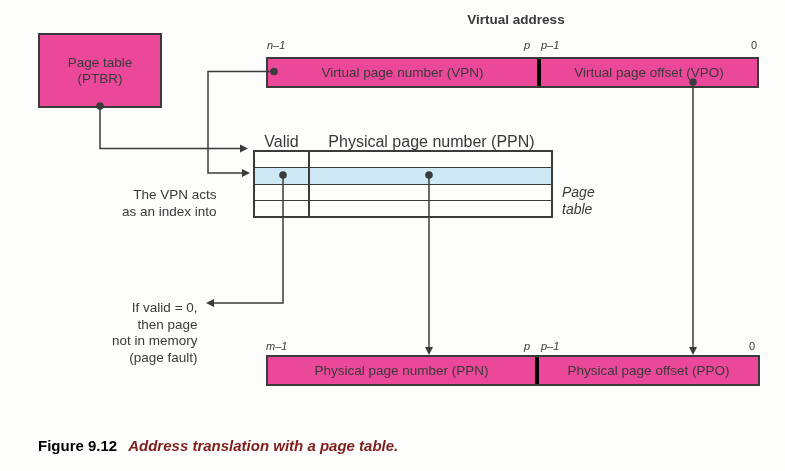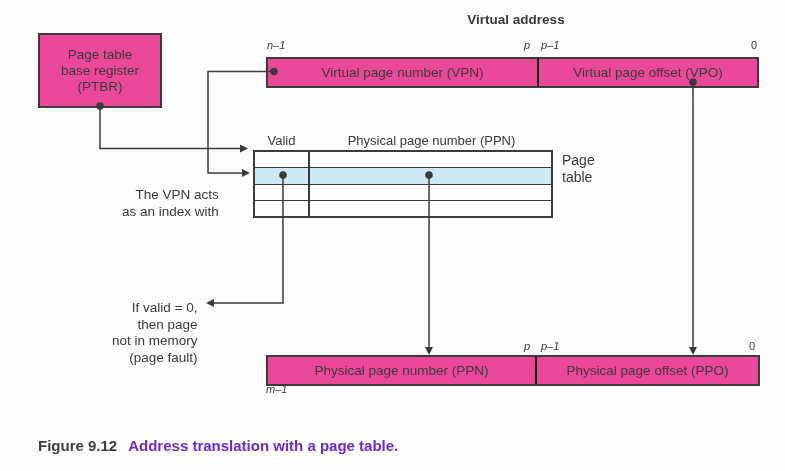--- a/index.html
+++ b/index.html
@@ -4,39 +4,39 @@
 <style>
   html,body{margin:0;padding:0;background:#ffffff;}
   #stage{
     position:relative;width:785px;height:471px;background:#fdfdfc;
     font-family:"Liberation Sans",sans-serif;color:#3a3a3a;overflow:hidden;
   }
   .abs{position:absolute;box-sizing:border-box;}
   .box{border:2px solid #3b3b3b;background:#ec4899;}
   .addr-box{display:flex;align-items:stretch;font-size:13.5px;}
   .addr-cell{display:flex;align-items:center;justify-content:center;white-space:nowrap;}
-  .addr-cell.second{border-left:2px solid #000000;flex:1;}
+  .addr-cell.second{border-left:4px solid #000000;flex:1;}
   .title{font-size:13.5px;font-weight:bold;text-align:center;}
   .bit{font-size:11px;line-height:12px;}
   .bit.ital{font-style:italic;}
   .ptbr{display:flex;flex-direction:column;justify-content:center;text-align:center;
         font-size:13.5px;line-height:16px;}
   .pt-table{border:2px solid #3b3b3b;display:flex;flex-direction:column;background:#fdfdfc;}
   .pt-row{flex:1;display:flex;}
   .pt-row:not(:last-child){border-bottom:1.5px solid #3b3b3b;}
   .pt-valid{width:53px;border-right:2px solid #3b3b3b;}
   .pt-ppn{flex:1;}
   .pt-row.hl{background:#cfe8f6;}
-  .colhead{font-size:13px;text-align:center;white-space:nowrap;}
+  .colhead{font-size:16px;text-align:center;white-space:nowrap;}
   .note{font-size:13.5px;line-height:16.5px;}
   .note span{display:block;}
   .sidelabel{font-size:14px;line-height:17px;}
   .caption{display:flex;gap:11px;font-size:15px;font-weight:bold;align-items:baseline;}
-  .caption .fig{color:#404040;}
-  .caption .txt{color:#6d28d9;}
+  .caption .fig{color:#000000;}
+  .caption .txt{color:#7f1d1d;font-style:italic;}
   svg.wires{position:absolute;left:0;top:0;pointer-events:none;}
 </style>
 </head>
 <body>
 
 <div id="stage">
 
   <div class="abs title" style="left:426px;top:12px;width:180px;">Virtual address</div>
 
   <div class="abs bit ital" style="left:267px;top:39px;">n–1</div>
@@ -44,21 +44,20 @@
   <div class="abs bit ital" style="left:541px;top:39px;">p–1</div>
   <div class="abs bit" style="left:741px;top:39px;width:16px;text-align:right;">0</div>
 
   <div class="abs box addr-box" style="left:266px;top:57px;width:493px;height:31px;">
     <div class="addr-cell" style="width:269px;">Virtual page number (VPN)</div>
     <div class="addr-cell second">Virtual page offset (VPO)</div>
   </div>
 
   <div class="abs box ptbr" style="left:38px;top:33px;width:124px;height:75px;">
     <span>Page table</span>
-    <span>base register</span>
     <span>(PTBR)</span>
   </div>
 
   <div class="abs colhead" style="left:253px;top:133px;width:57px;">Valid</div>
   <div class="abs colhead" style="left:310px;top:133px;width:243px;">Physical page number (PPN)</div>
 
   <div class="abs pt-table" style="left:253px;top:150px;width:300px;height:68px;">
     <div class="pt-row">
       <div class="pt-valid"></div>
       <div class="pt-ppn"></div>
@@ -70,38 +69,38 @@
     <div class="pt-row">
       <div class="pt-valid"></div>
       <div class="pt-ppn"></div>
     </div>
     <div class="pt-row">
       <div class="pt-valid"></div>
       <div class="pt-ppn"></div>
     </div>
   </div>
 
-  <div class="abs sidelabel" style="left:562px;top:152px;">
+  <div class="abs sidelabel" style="left:562px;top:184px;font-style:italic;">
     <div>Page</div>
     <div>table</div>
   </div>
 
   <div class="abs note" style="left:122px;top:187px;text-align:right;">
     <span>The VPN acts</span>
-    <span>as an index with</span>
+    <span>as an index into</span>
   </div>
 
   <div class="abs note" style="left:112px;top:300px;text-align:right;">
     <span>If valid = 0,</span>
     <span>then page</span>
     <span>not in memory</span>
     <span>(page fault)</span>
   </div>
 
-  <div class="abs bit ital" style="left:266px;top:340px;margin-top:43px;">m–1</div>
+  <div class="abs bit ital" style="left:266px;top:340px;">m–1</div>
   <div class="abs bit ital" style="left:516px;top:340px;width:14px;text-align:right;">p</div>
   <div class="abs bit ital" style="left:541px;top:340px;">p–1</div>
   <div class="abs bit" style="left:739px;top:340px;width:16px;text-align:right;">0</div>
 
   <div class="abs box addr-box" style="left:266px;top:355px;width:494px;height:31px;">
     <div class="addr-cell" style="width:267px;">Physical page number (PPN)</div>
     <div class="addr-cell second">Physical page offset (PPO)</div>
   </div>
 
 

